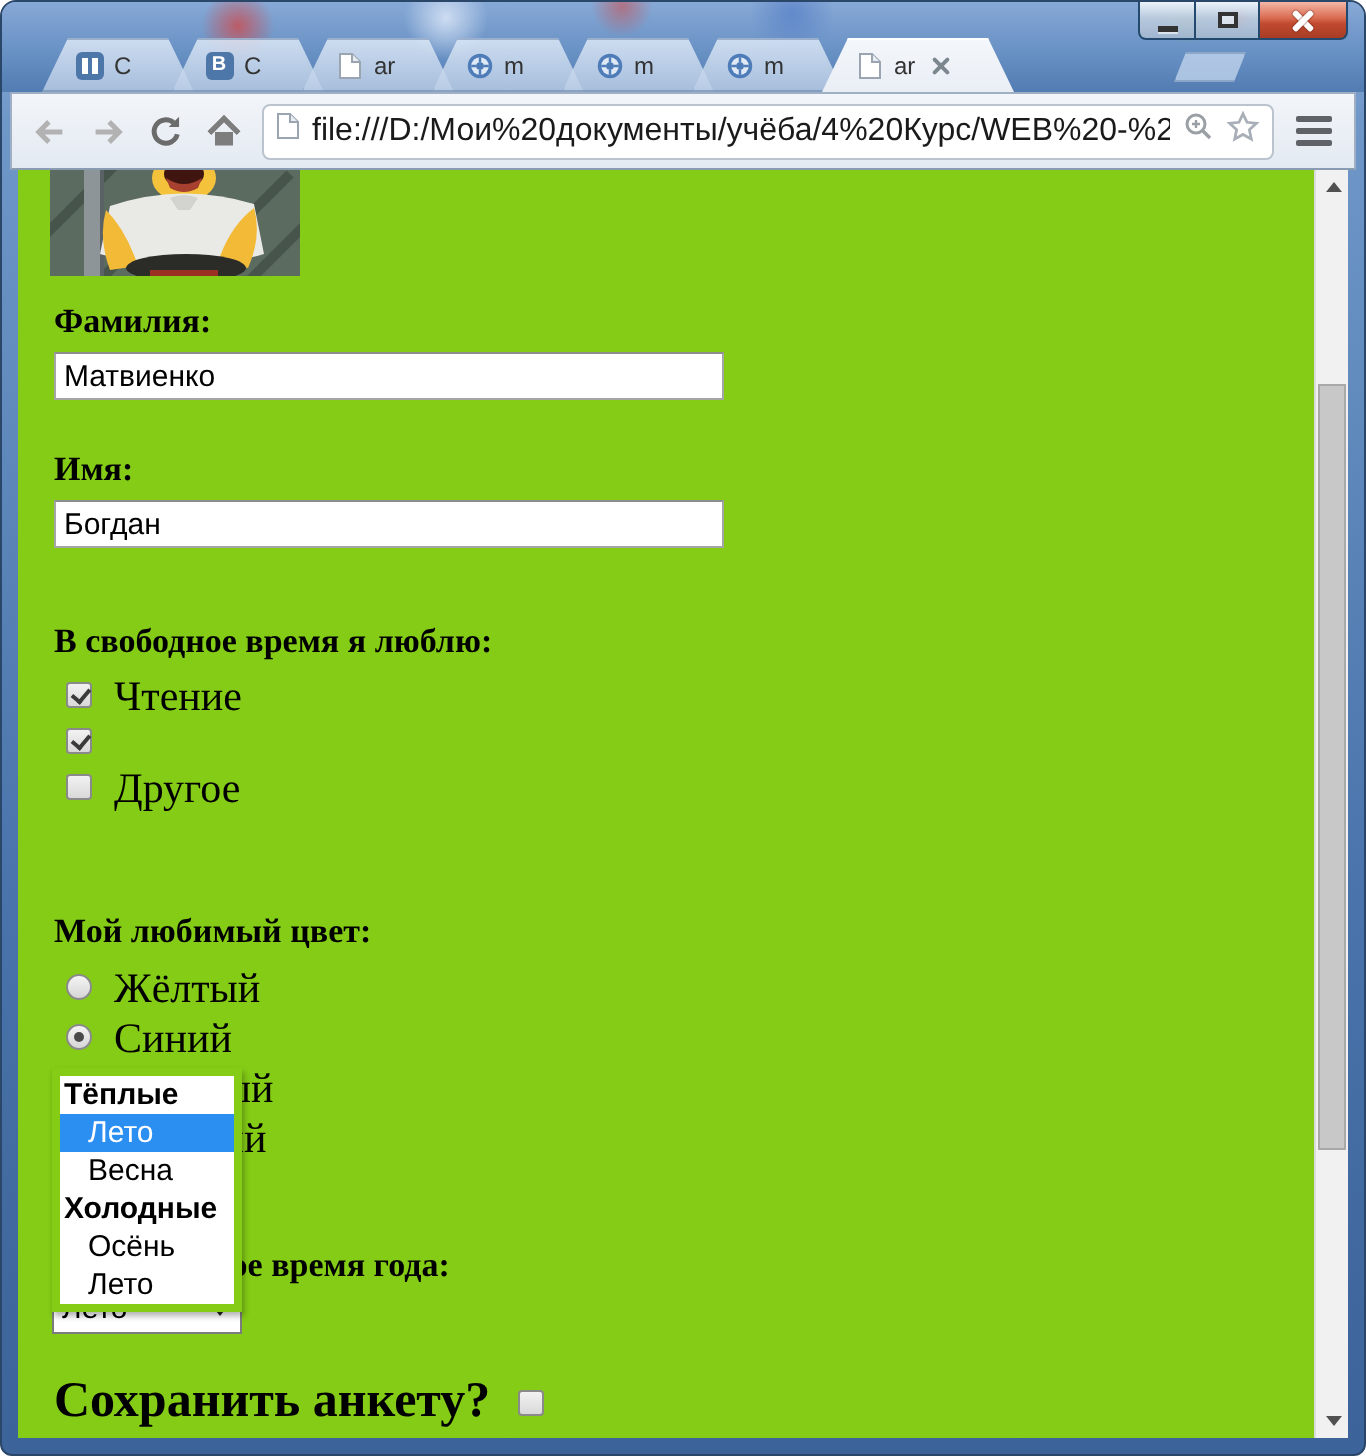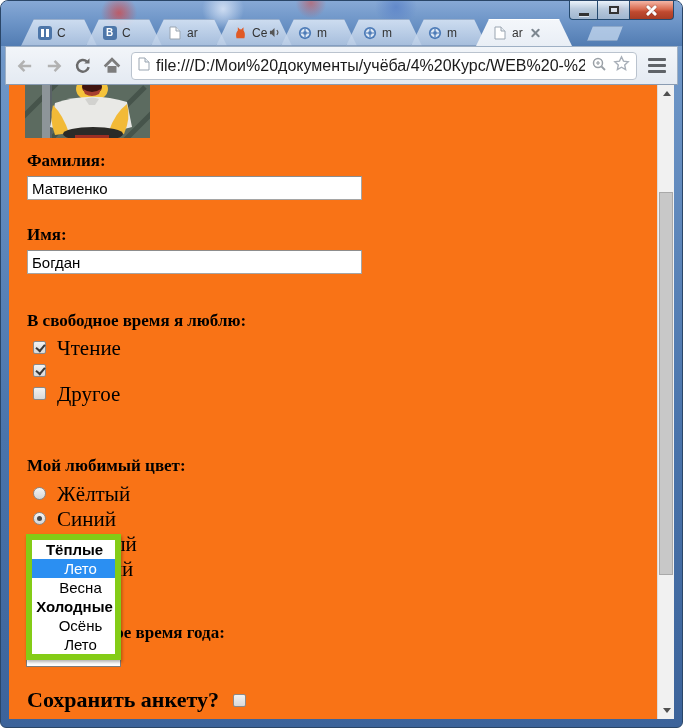--- a/index.html
+++ b/index.html
@@ -96,21 +96,21 @@
   .urlbox {
     flex: 1; height: 28px; background: #fff; border: 1px solid #bac3ce; border-radius: 4px;
     display: flex; align-items: center; padding: 0 6px; gap: 6px; margin: 0 3px;
   }
   .url-text { flex: 1; font-size: 16px; color: #1a1a1a; white-space: nowrap; overflow: hidden; border: none; outline: none; font-family: "Liberation Sans", sans-serif; background: transparent; }
   .menu-btn { width: 28px; height: 26px; display: flex; flex-direction: column; justify-content: center; gap: 3px; align-items: center; border-radius: 4px; }
   .menu-btn span { width: 18px; height: 3px; background: #5f6368; border-radius: 1px; }
 
   
   .content { flex: 1; margin: 0 8px 8px 8px; display: flex; min-height: 0; background: #0000fe; }
-  .page { flex: 1; position: relative; overflow: hidden; background: #f97316; color: #000; }
+  .page { flex: 1; position: relative; overflow: hidden; background: #84cc16; color: #000; }
 
   
   .scrollbar { width: 17px; flex: none; background: #f1f1f1; position: relative; border-left: 1px solid #dcdcdc; }
   .sb-btn { position: absolute; left: 0; width: 17px; height: 17px; display: flex; align-items: center; justify-content: center; }
   .sb-btn.up { top: 0; } .sb-btn.down { bottom: 0; }
   .tri-up { width: 0; height: 0; border-left: 4px solid transparent; border-right: 4px solid transparent; border-bottom: 5px solid #505050; }
   .tri-down { width: 0; height: 0; border-left: 4px solid transparent; border-right: 4px solid transparent; border-top: 5px solid #505050; }
   .sb-thumb { position: absolute; left: 1px; width: 14px; top: 107px; height: 383px; background: #c8c8c8; border: 1px solid #a9a9a9; }
   .photo { margin-left: 16px; width: 125px; height: 53px; display: block; }
   .hdr { font-family: "Liberation Serif", serif; font-weight: bold; font-size: 17px; margin-left: 18px; line-height: 18px; }
@@ -140,39 +140,38 @@
     width: 13px; height: 13px; flex: none; position: relative; border-radius: 50%;
     background: linear-gradient(#f4f4f4, #d6d6d6); border: 1px solid #8a8a8a;
   }
   .radio.checked::after {
     content: ""; position: absolute; left: 3px; top: 3px; width: 5px; height: 5px; border-radius: 50%; background: #4a4a4a;
   }
 
   
   .dropdown {
     position: absolute; left: 17px; top: 449px; width: 95px; z-index: 5;
-    background: #fff; border: 6px solid #84cc16; box-shadow: 1px 2px 3px rgba(0,0,0,.3);
+    background: #fff; border: 4px solid #84cc16; box-shadow: 1px 2px 3px rgba(0,0,0,.3);
     font-size: 15px;
-    text-align: center;
   }
   .dd-row { height: 19px; line-height: 19px; padding-left: 14px; color: #000; white-space: nowrap; }
   .dd-row.group { font-weight: bold; padding-left: 2px; }
   .dd-row.selected { background: #2b8ff2; color: #fff; }
 
   
   .select {
     margin: 0 0 0 17px; width: 95px; height: 25px; background: #fff;
     border: 1px solid #7c7c7c; display: flex; align-items: center; position: relative;
     font-size: 15px; padding-left: 4px;
   }
   .select-arrow { position: absolute; right: 6px; top: 10px; width: 0; height: 0;
     border-left: 4px solid transparent; border-right: 4px solid transparent; border-top: 5px solid #222; }
 
   .save-row { display: flex; align-items: center; margin: 20px 0 0 18px; }
-  .save-row .hdr2 { font-family: "Liberation Serif", serif; font-weight: bold; font-size: 22px; }
+  .save-row .hdr2 { font-family: "Liberation Serif", serif; font-weight: bold; font-size: 25px; }
   .save-row .cb { margin-left: 14px; }
 </style>
 </head>
 <body>
 
 <div class="window">
 
   <div class="tabstrip">
     <div class="tabs">
       <div class="tab">
@@ -188,34 +187,20 @@
         <span class="tab-label">C</span>
       </div>
       <div class="tab">
         <span class="tabicon">
           <svg width="12" height="14" viewBox="0 0 12 14">
               <path d="M1 1h6l4 4v8H1z" fill="#fff" stroke="#9aa5b1"></path>
               <path d="M7 1v4h4" fill="#e8edf2" stroke="#9aa5b1"></path>
             </svg>
         </span>
         <span class="tab-label">ar</span>
-      </div>
-      <div class="tab">
-        <span class="tabicon">
-          <svg width="14" height="14" viewBox="0 0 16 16">
-              <path d="M4 14 Q2.5 8 5.5 5 L5.5 1.5 L8 4 Q8.7 3.6 9.5 4 L12 1.5 L12 5 Q14.5 8 13 14 Z" fill="#e05a26"></path>
-            </svg>
-        </span>
-        <span class="tab-label">Ce</span>
-        <span class="tabicon">
-          <svg width="11" height="11" viewBox="0 0 12 12">
-              <path d="M1 4h2l3-3v10L3 8H1z" fill="#555"></path>
-              <path d="M8.5 3.5q2.5 2.5 0 5" stroke="#555" stroke-width="1.2" fill="none"></path>
-            </svg>
-        </span>
       </div>
       <div class="tab">
         <span class="tabicon">
           <svg width="14" height="14" viewBox="0 0 16 16">
               <circle cx="8" cy="8" r="7" fill="#4e7cb8"></circle>
               <circle cx="8" cy="8" r="5" fill="#dfe9f5"></circle>
               <circle cx="8" cy="8" r="2.2" fill="#4e7cb8"></circle>
               <g stroke="#4e7cb8" stroke-width="1.4">
                 <path d="M8 3v3M8 10v3M3 8h3M10 8h3"></path>
               </g>

